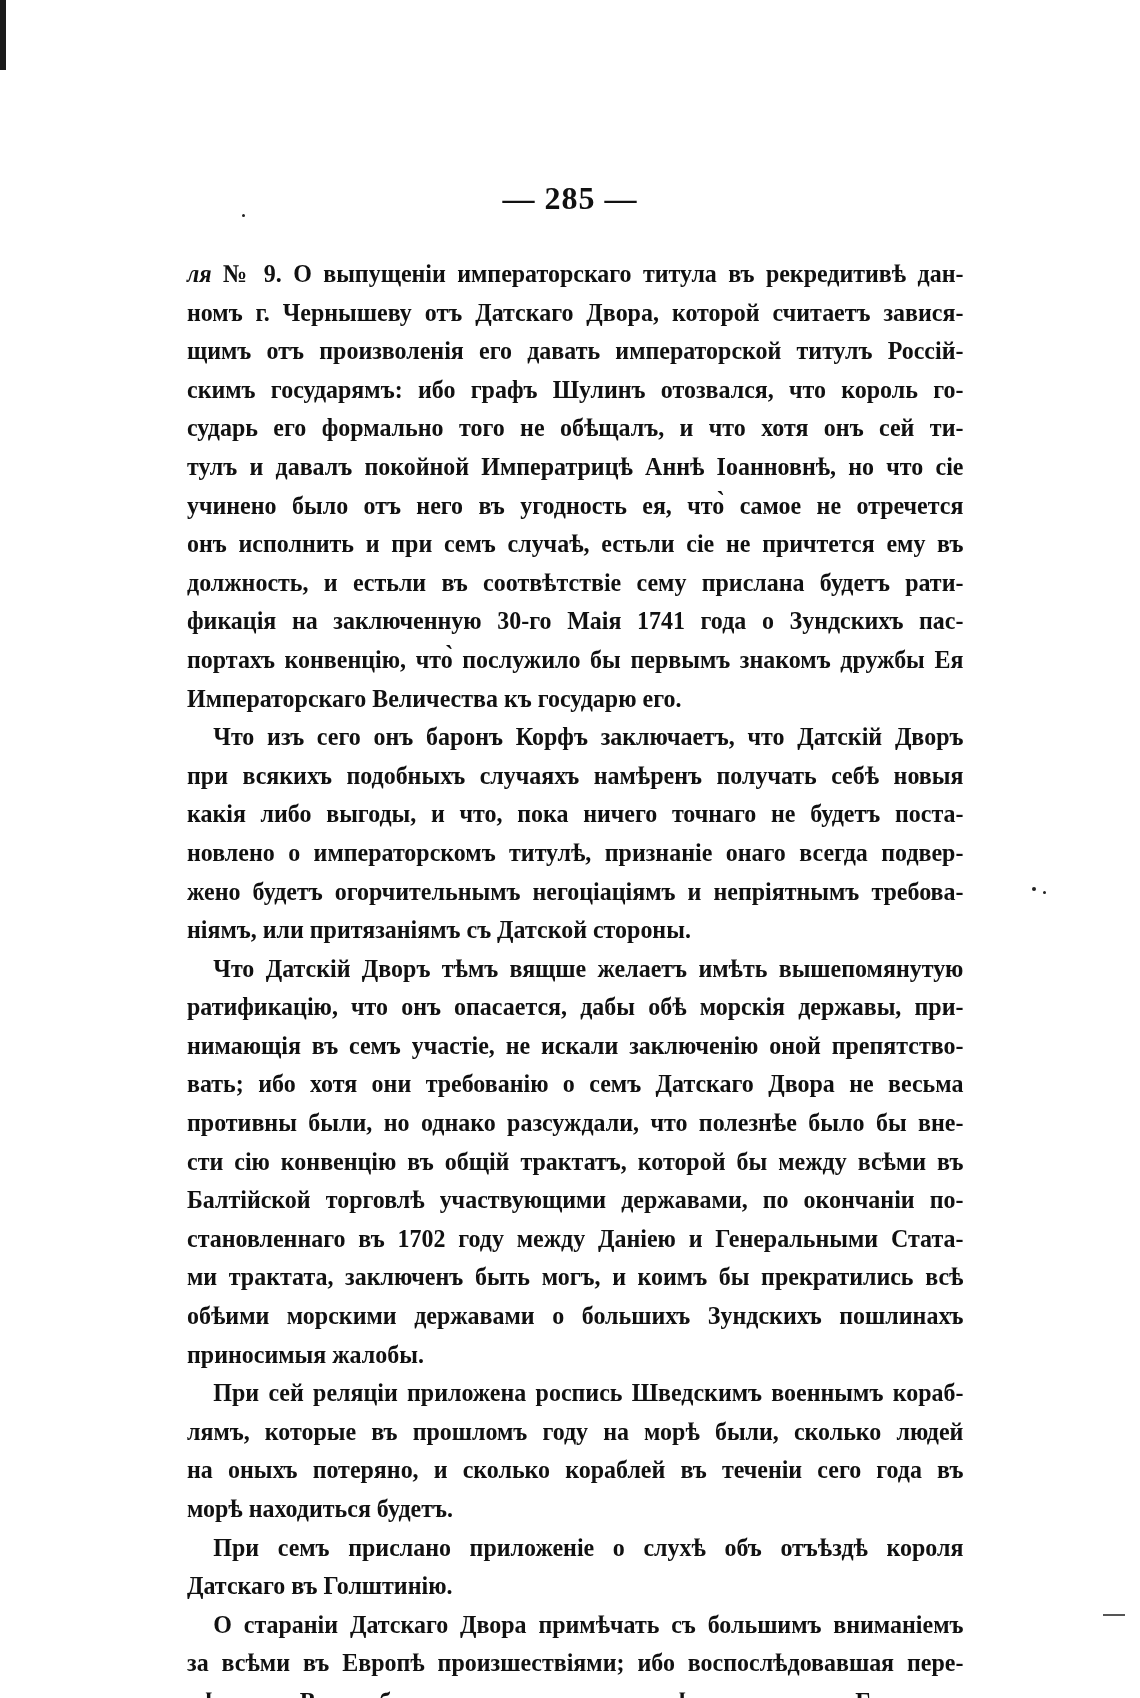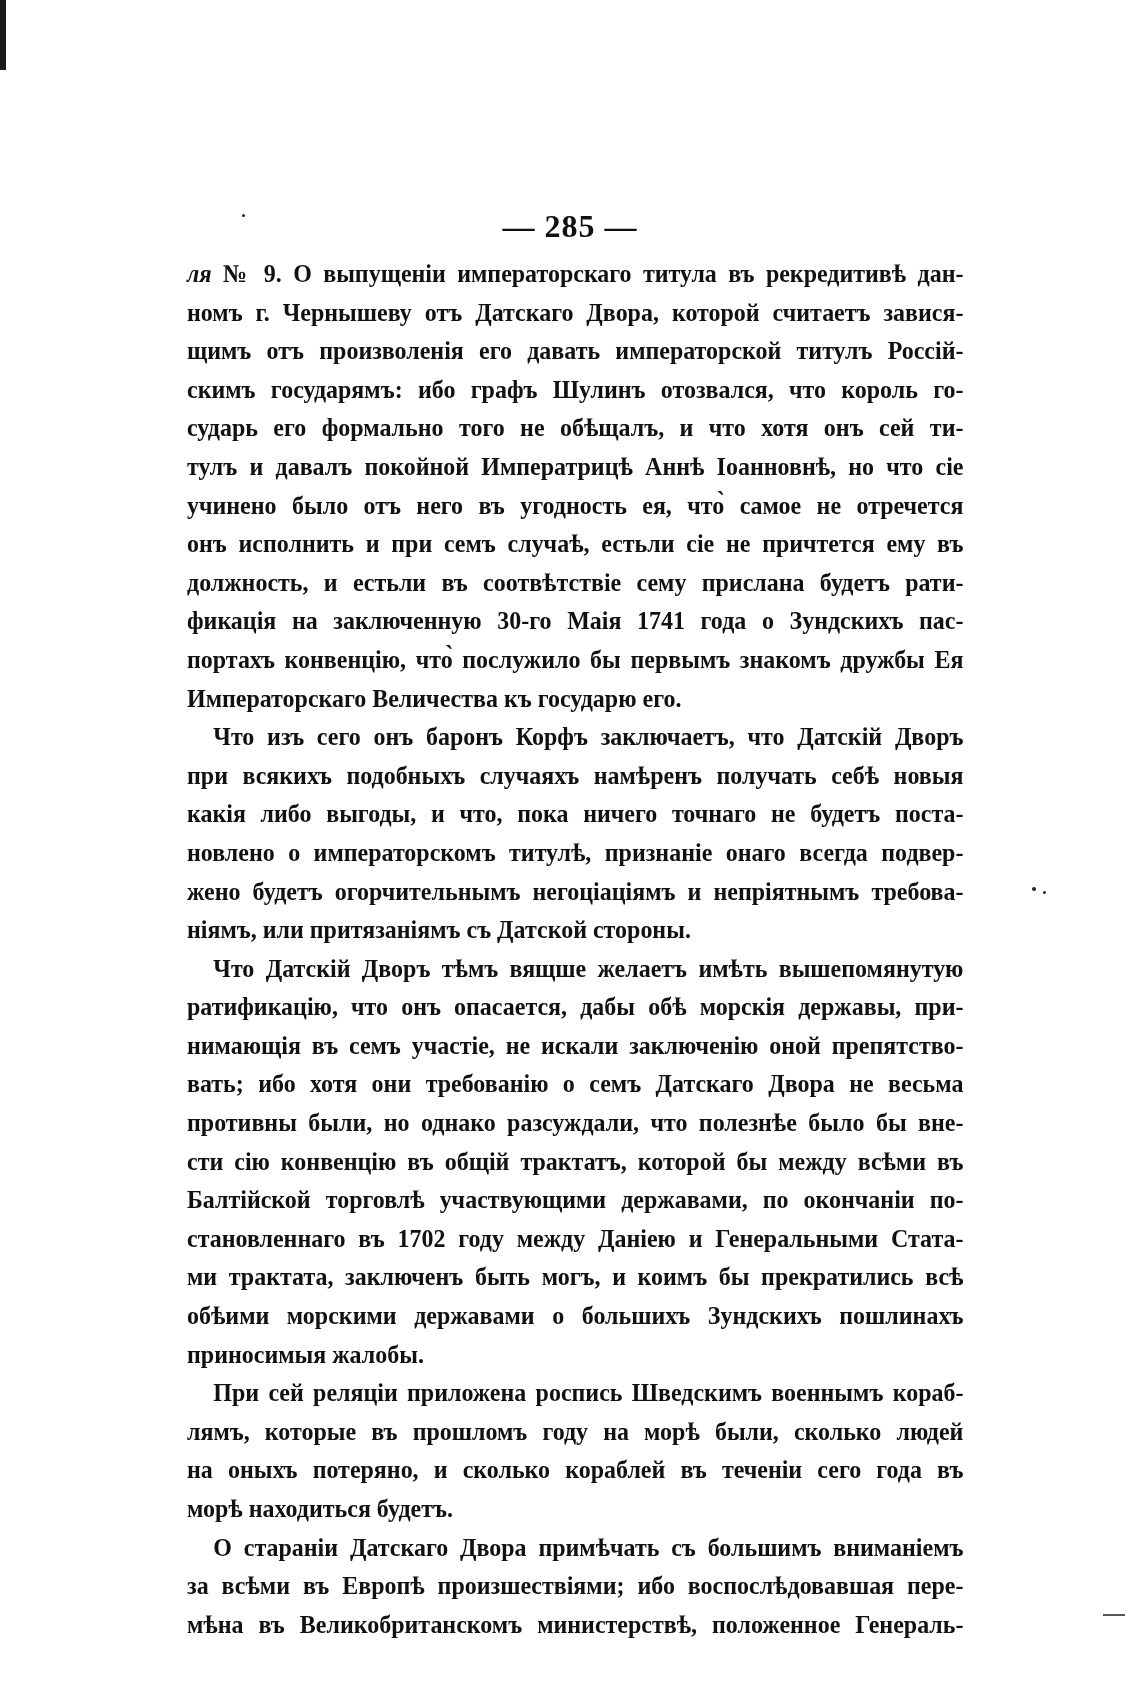--- a/index.html
+++ b/index.html
@@ -18,21 +18,21 @@
     .scan-edge {
       position: absolute;
       left: 0;
       top: 0;
       width: 6px;
       height: 70px;
       background: #1a1a1a;
     }
     .page-number {
       position: absolute;
-      top: 208px;
+      top: 180px;
       left: 0;
       width: 1140px;
       text-align: center;
       font-size: 32px;
       font-weight: bold;
       letter-spacing: 1px;
     }
     .text-block {
       position: absolute;
       left: 187px;
@@ -119,20 +119,24 @@
       <div class="line">обѣими морскими державами о большихъ Зундскихъ пошлинахъ</div>
       <div class="line last">приносимыя жалобы.</div>
     </div>
     <div>
       <div class="line indent">При сей реляціи приложена роспись Шведскимъ военнымъ кораб-</div>
       <div class="line">лямъ, которые въ прошломъ году на морѣ были, сколько людей</div>
       <div class="line">на оныхъ потеряно, и сколько кораблей въ теченіи сего года въ</div>
       <div class="line last">морѣ находиться будетъ.</div>
     </div>
     <div>
+      <div class="line indent">При семъ прислано приложеніе о слухѣ объ отъѣздѣ короля</div>
+      <div class="line last">Датскаго въ Голштинію.</div>
+    </div>
+    <div>
       <div class="line indent">О стараніи Датскаго Двора примѣчать съ большимъ вниманіемъ</div>
       <div class="line">за всѣми въ Европѣ произшествіями; ибо воспослѣдовавшая пере-</div>
       <div class="line">мѣна въ Великобританскомъ министерствѣ, положенное Генераль-</div>
     </div>
   </div>
 
 <div class="speck" style="left:242px;top:214px;width:3px;height:3px;"></div>
 <div class="speck" style="left:1032px;top:887px;width:4px;height:4px;"></div>
 <div class="speck" style="left:1043px;top:891px;width:3px;height:3px;"></div>
 <div class="speck" style="left:938px;top:620px;width:3px;height:3px;"></div>

